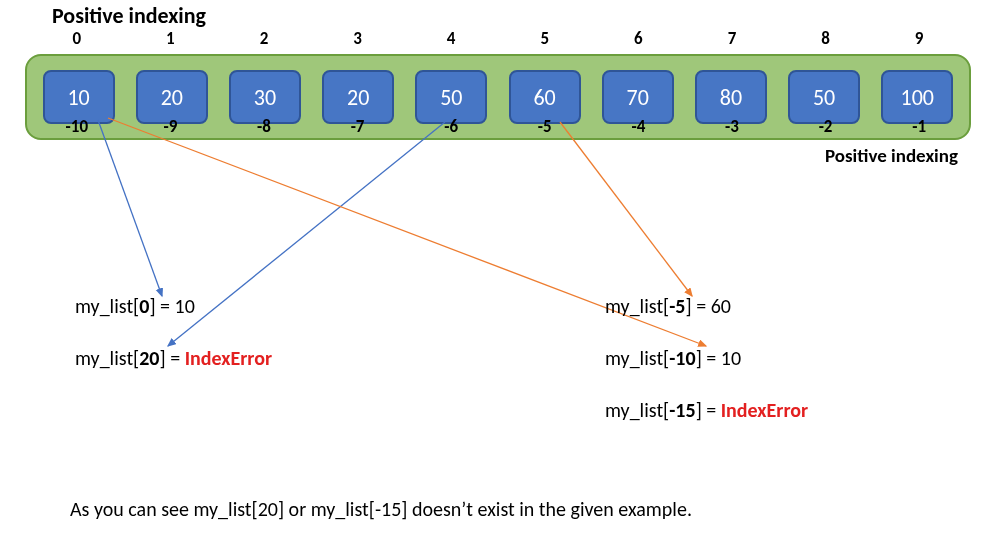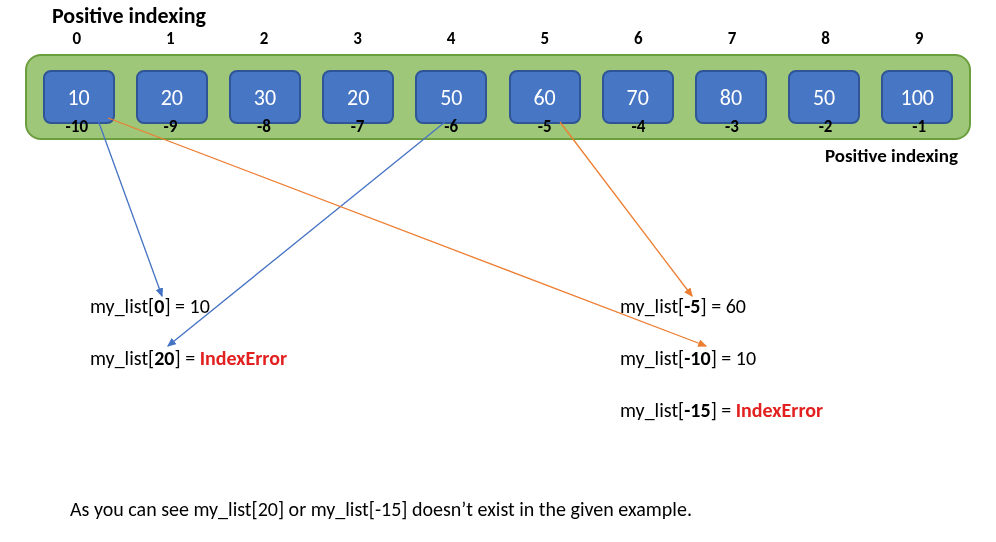--- a/index.html
+++ b/index.html
@@ -70,24 +70,24 @@
     left: 25px;
     width: 946px;
     display: flex;
     justify-content: space-around;
     padding: 0 5px;
   }
   .neg-idx-row span { width: 72px; text-align: center; font-size: 17px; font-weight: bold; }
   .examples {
     position: absolute;
     top: 294px;
-    left: 40px;
+    left: 50px;
     width: 930px;
     display: flex;
-    justify-content: flex-end;
+    justify-content: center;
   }
   .col { width: 440px; }
   .line {
     font-size: 20px;
     margin-bottom: 28px;
     white-space: nowrap;
   }
   .red { color: #E32020; font-weight: bold; }
   .footer {
     position: absolute;

